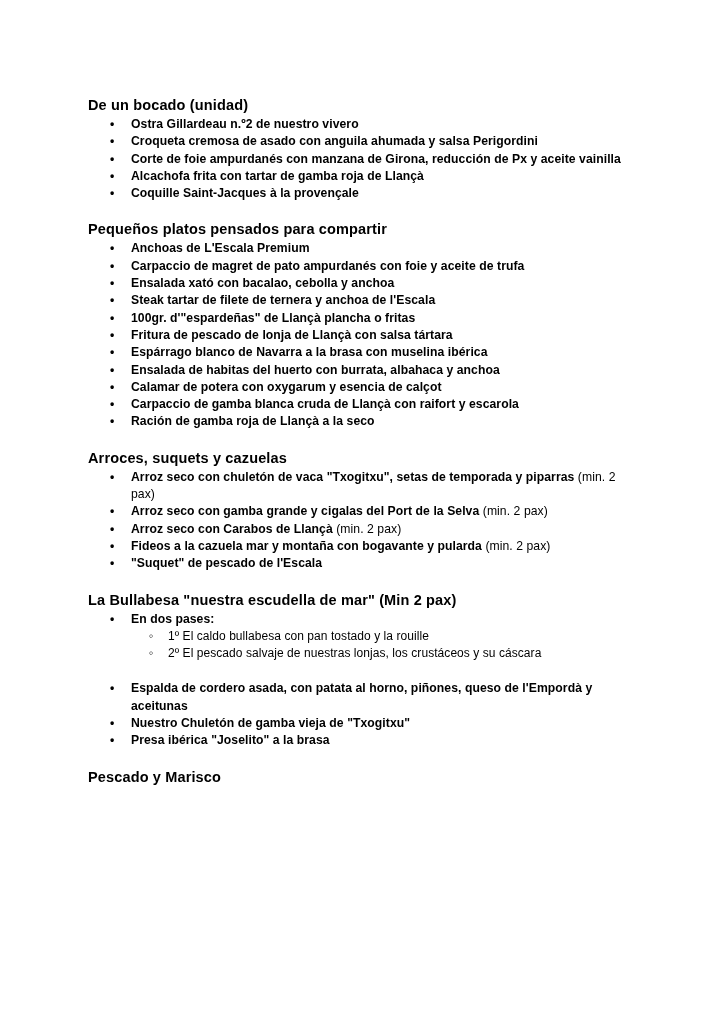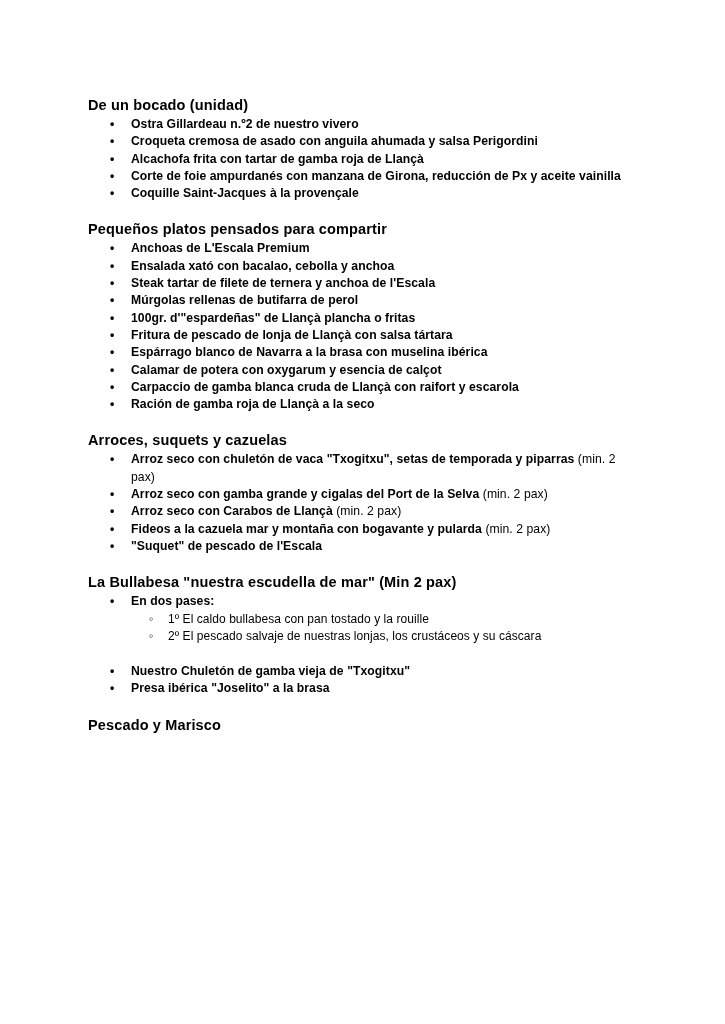--- a/index.html
+++ b/index.html
@@ -118,35 +118,36 @@
 </head>
 <body>
 
 <div class="page">
   <div class="content">
       <div class="section">
         <div class="section-heading">De un bocado (unidad)</div>
         <ul class="bullet-list">
           <li class="bullet-item"><span>Ostra Gillardeau n.º2 de nuestro vivero</span></li>
           <li class="bullet-item"><span>Croqueta cremosa de asado con anguila ahumada y salsa Perigordini</span></li>
+          <li class="bullet-item"><span>Corte de foie ampurdanés con manzana de Girona, reducción de Px y aceite vainilla</span></li>
           <li class="bullet-item"><span>Alcachofa frita con tartar de gamba roja de Llançà</span></li>
-          <li class="bullet-item"><span>Corte de foie ampurdanés con manzana de Girona, reducción de Px y aceite vainilla</span></li>
           <li class="bullet-item"><span>Coquille Saint-Jacques à la provençale</span></li>
         </ul>
       </div>
       <div class="section">
         <div class="section-heading">Pequeños platos pensados para compartir</div>
         <ul class="bullet-list">
           <li class="bullet-item"><span>Anchoas de L'Escala Premium</span></li>
+          <li class="bullet-item"><span>Carpaccio de magret de pato ampurdanés con foie y aceite de trufa</span></li>
           <li class="bullet-item"><span>Ensalada xató con bacalao, cebolla y anchoa</span></li>
           <li class="bullet-item"><span>Steak tartar de filete de ternera y anchoa de l'Escala</span></li>
-          <li class="bullet-item"><span>Múrgolas rellenas de butifarra de perol</span></li>
           <li class="bullet-item"><span>100gr. d'"espardeñas" de Llançà plancha o fritas</span></li>
           <li class="bullet-item"><span>Fritura de pescado de lonja de Llançà con salsa tártara</span></li>
           <li class="bullet-item"><span>Espárrago blanco de Navarra a la brasa con muselina ibérica</span></li>
+          <li class="bullet-item"><span>Ensalada de habitas del huerto con burrata, albahaca y anchoa</span></li>
           <li class="bullet-item"><span>Calamar de potera con oxygarum y esencia de calçot</span></li>
           <li class="bullet-item"><span>Carpaccio de gamba blanca cruda de Llançà con raifort y escarola</span></li>
           <li class="bullet-item"><span>Ración de gamba roja de Llançà a la seco</span></li>
         </ul>
       </div>
       <div class="section">
         <div class="section-heading">Arroces, suquets y cazuelas</div>
         <ul class="bullet-list">
           <li class="bullet-item"><span>Arroz seco con chuletón de vaca "Txogitxu", setas de temporada y piparras</span><span class="suffix"> (min. 2 pax)</span></li>
           <li class="bullet-item"><span>Arroz seco con gamba grande y cigalas del Port de la Selva</span><span class="suffix"> (min. 2 pax)</span></li>
@@ -159,20 +160,21 @@
         <div class="section-heading">La Bullabesa "nuestra escudella de mar" (Min 2 pax)</div>
         <ul class="bullet-list">
           <li class="bullet-item"><span>En dos pases:</span><ul class="sub-list">
               <li class="sub-item">1º El caldo bullabesa con pan tostado y la rouille</li>
               <li class="sub-item">2º El pescado salvaje de nuestras lonjas, los crustáceos y su cáscara</li>
             </ul></li>
         </ul>
       </div>
       <div class="section">
         <ul class="bullet-list">
+          <li class="bullet-item"><span>Espalda de cordero asada, con patata al horno, piñones, queso de l'Empordà y aceitunas</span></li>
           <li class="bullet-item"><span>Nuestro Chuletón de gamba vieja de "Txogitxu"</span></li>
           <li class="bullet-item"><span>Presa ibérica "Joselito" a la brasa</span></li>
         </ul>
       </div>
       <div class="section">
         <div class="section-heading">Pescado y Marisco</div>
       </div>
     </div>
 </div>
 

